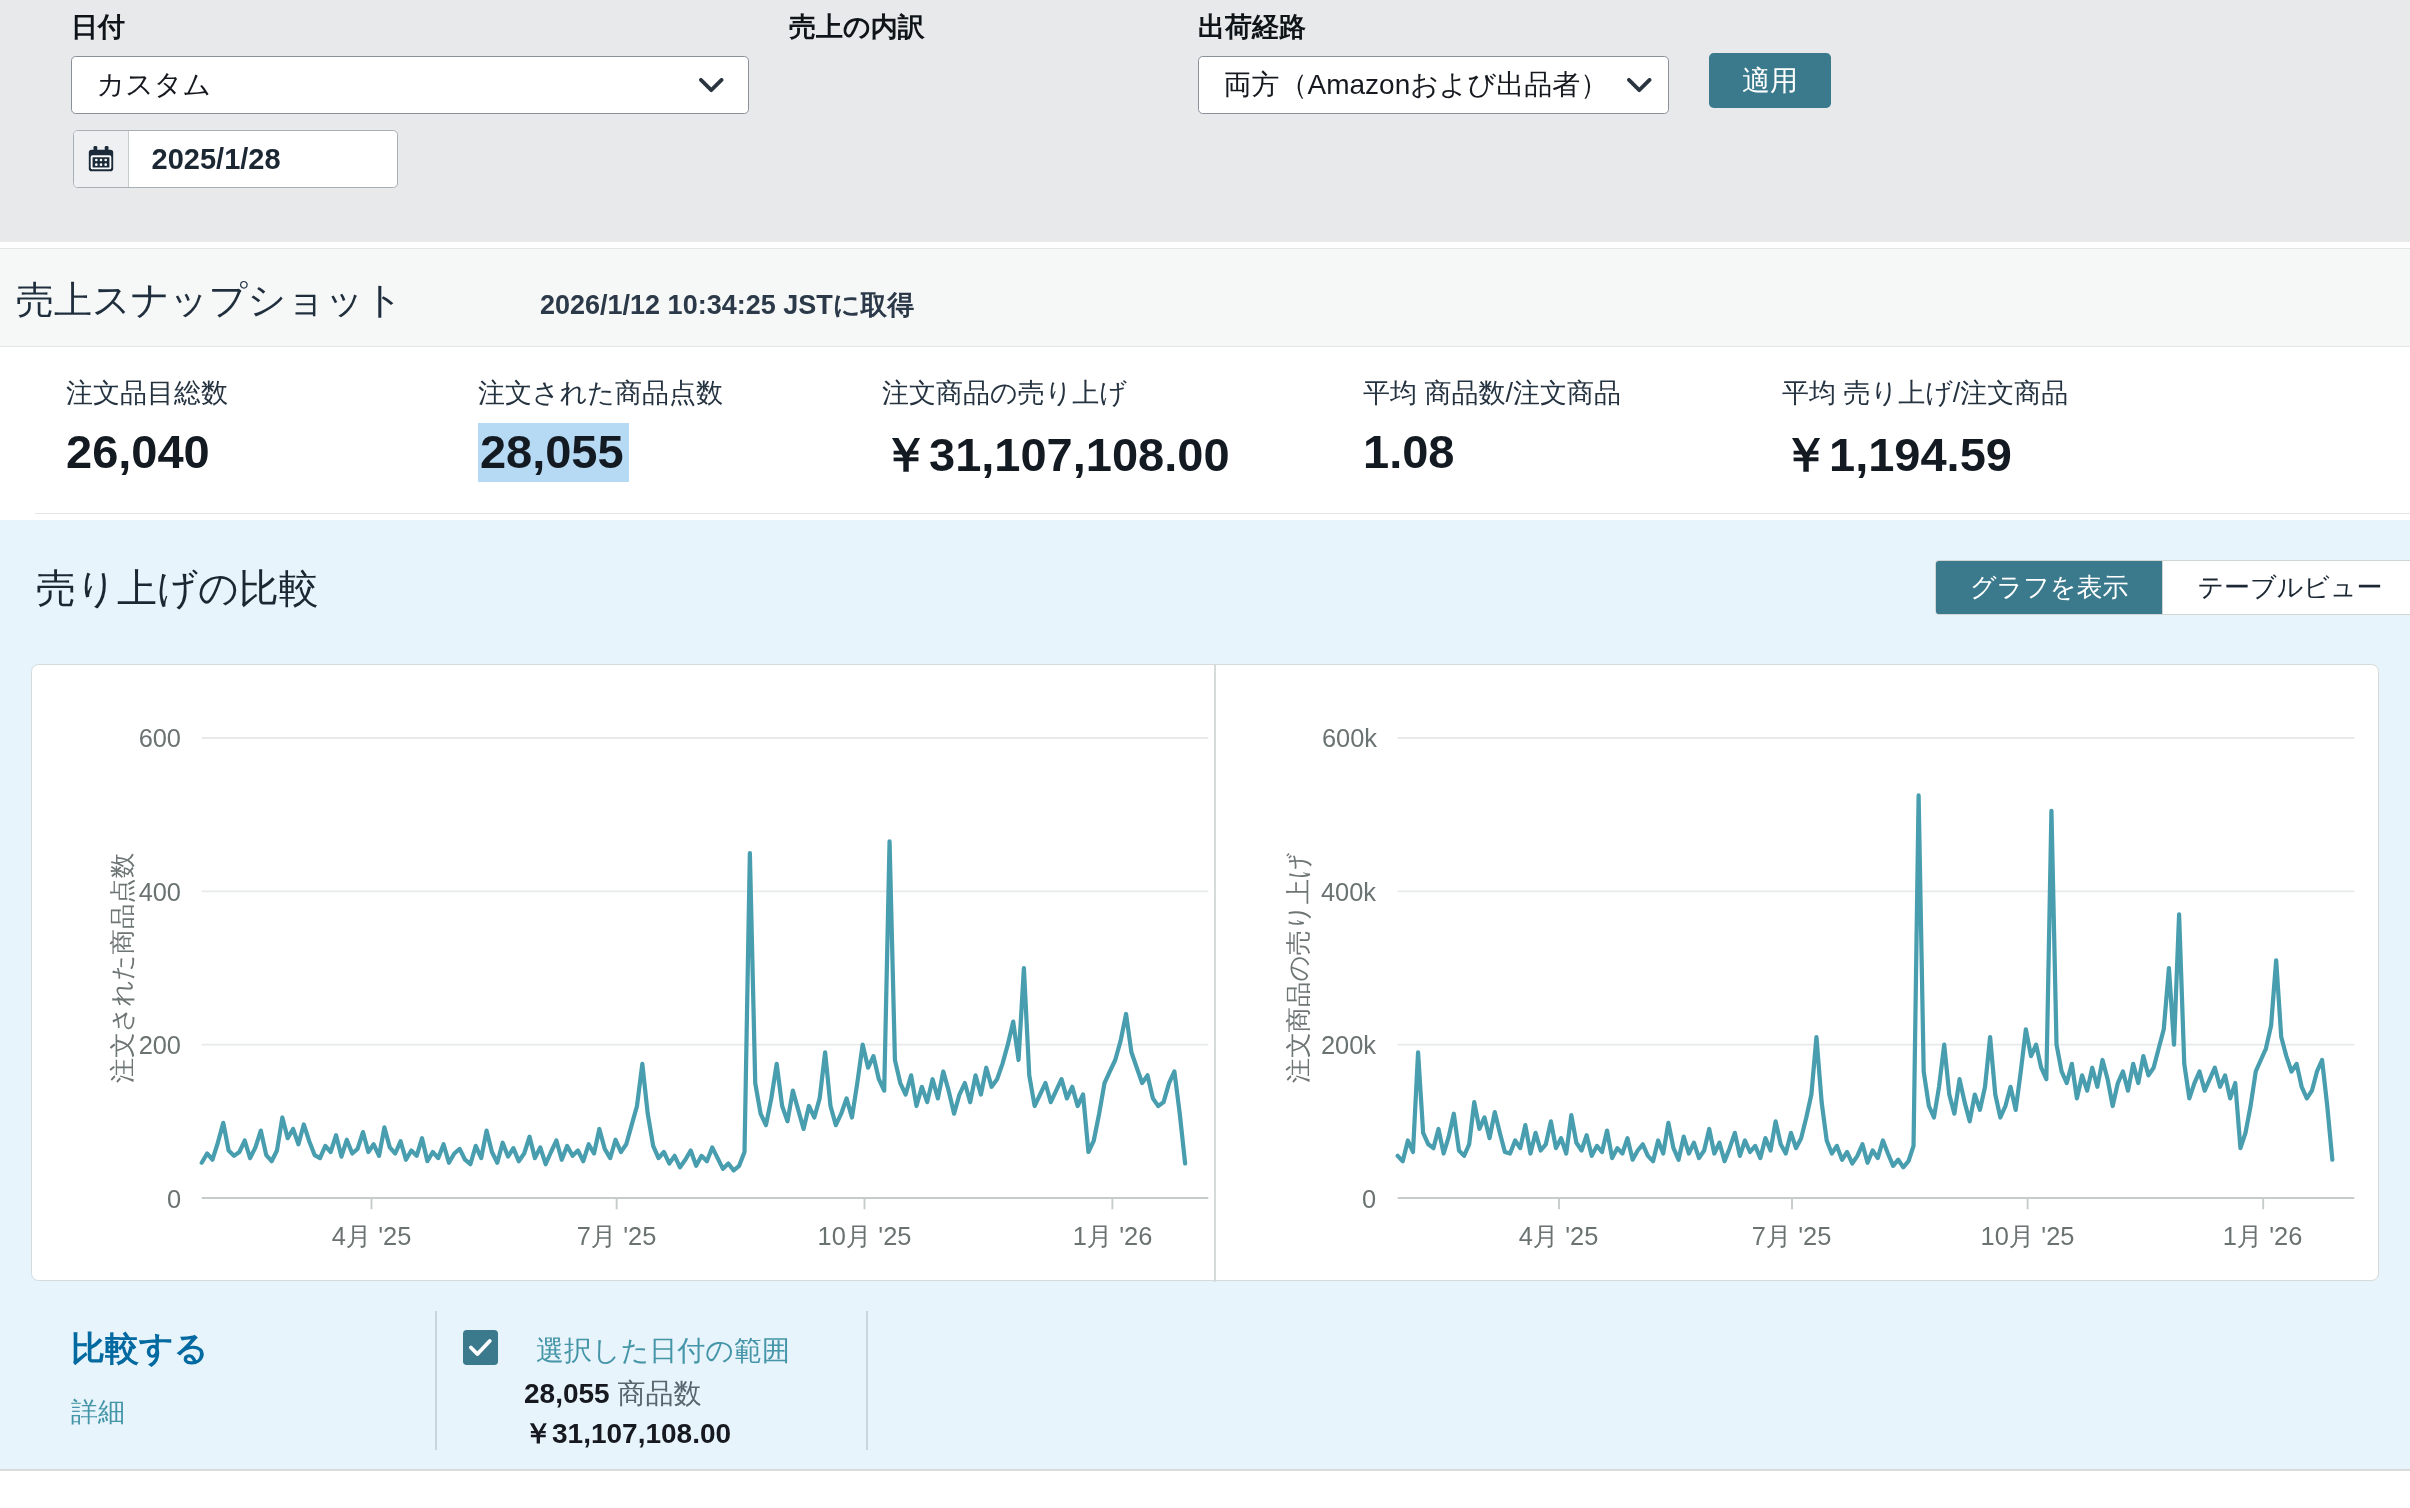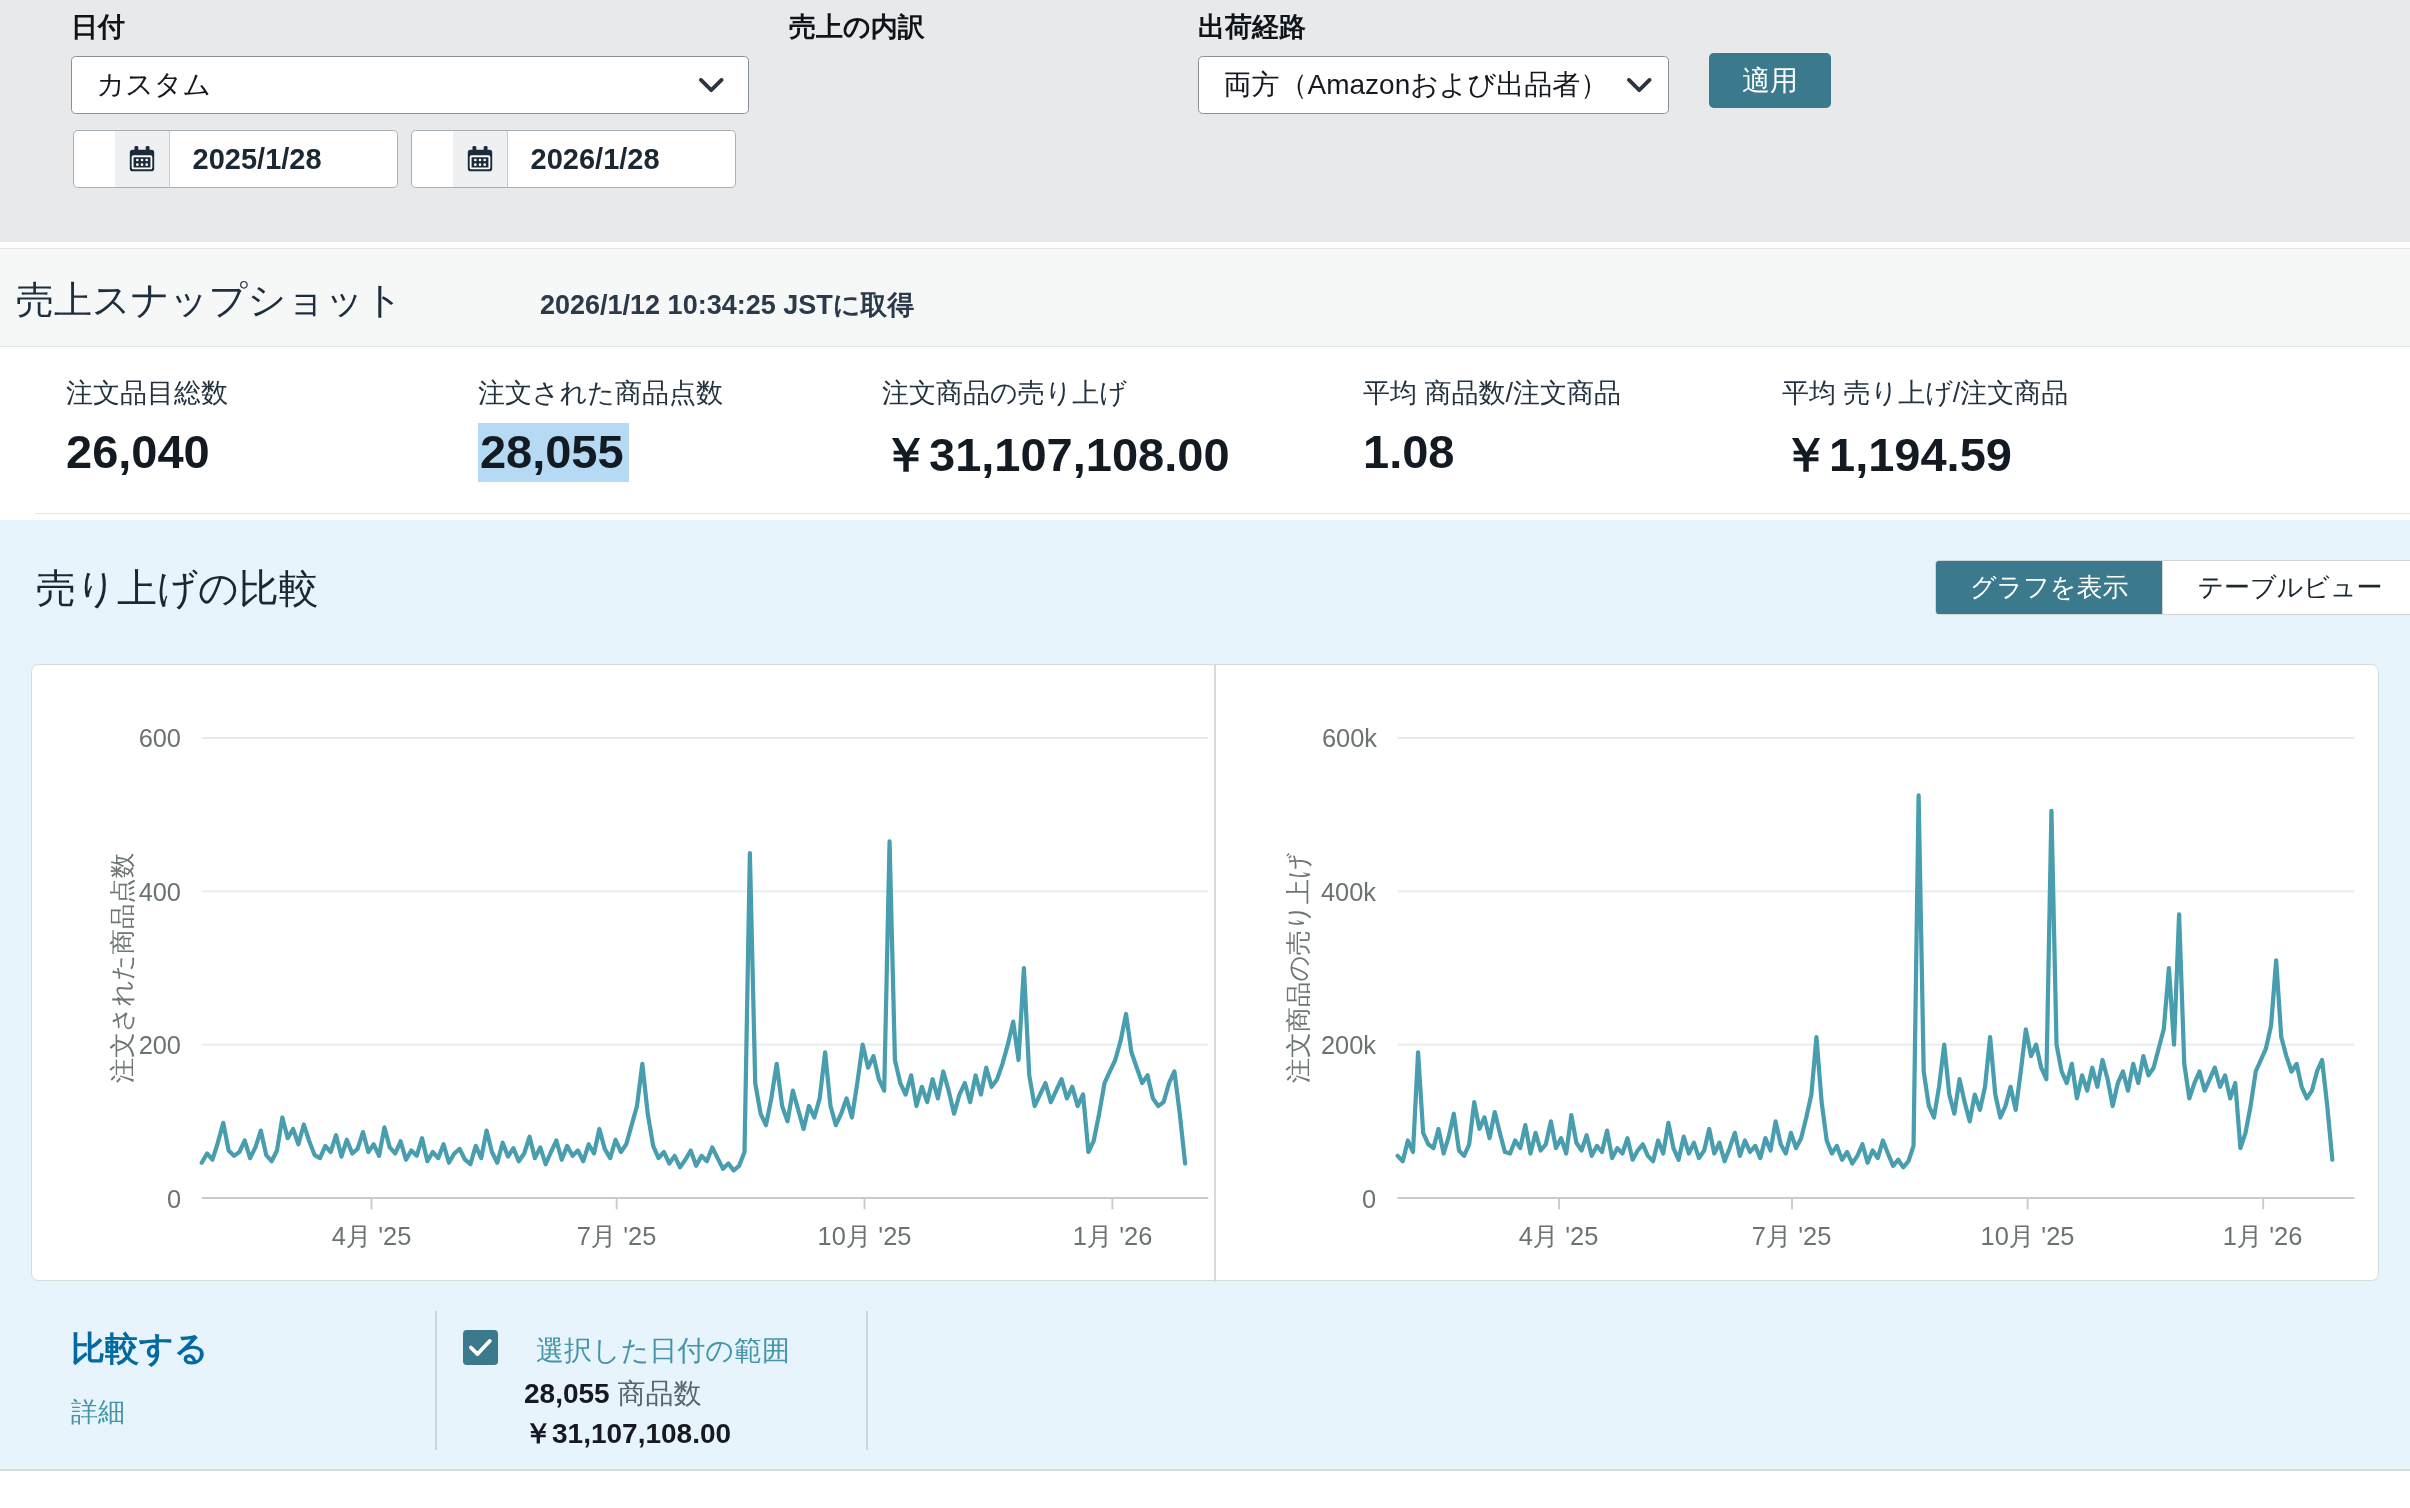--- a/index.html
+++ b/index.html
@@ -4,21 +4,21 @@
 <style>
   * { margin:0; padding:0; box-sizing:border-box; }
   html,body { width:2411px; height:1508px; background:#fff; font-family:"Liberation Sans", sans-serif; color:#16191f; overflow:hidden; position:relative; }
 
   
   .filter-bar { position:absolute; left:0; top:0; width:2411px; height:242px; background:#e8e9eb; }
   .flabel { position:absolute; font-size:27px; font-weight:700; color:#0f1419; }
   .select { position:absolute; height:58px; background:#fff; border:1.9px solid #899097; border-radius:4.7px; display:flex; align-items:center; padding:0 24.5px; font-size:28px; color:#16191f; cursor:pointer; }
   .select .sel-text { flex:1; white-space:nowrap; }
   .chev { width:24.5px; height:15px; margin-left:19px; flex:none; }
-  .datebox { position:absolute; height:58px; background:#fff; border:1.9px solid #a9b0b5; border-radius:4.7px; display:flex; align-items:stretch; overflow:hidden;padding-left:41px; }
+  .datebox { position:absolute; height:58px; background:#fff; border:1.9px solid #a9b0b5; border-radius:4.7px; display:flex; align-items:stretch; overflow:hidden; }
   .datebox .icon-cell { width:55px; background:#eff0f1; border-right:1.9px solid #c6cbce; display:flex; align-items:center; justify-content:center; }
   .datebox .dval { display:flex; align-items:center; padding-left:22.6px; font-size:29px; font-weight:600; color:#1b2733; }
   .apply-btn { position:absolute; left:1709px; top:53px; width:122px; height:55px; background:#3b7a8c; color:#fff; font-size:28px; border:none; border-radius:4.7px; cursor:pointer; font-family:inherit; }
 
   
   .snap-band { position:absolute; left:0; top:248px; width:2411px; height:99px; background:#f6f7f7; border-top:1.9px solid #e3e5e6; border-bottom:1.9px solid #e3e5e6; }
   .snap-title { position:absolute; left:16px; top:26px; font-size:38px; font-weight:500; color:#1f2e3d; }
   .snap-ts { position:absolute; left:540px; top:38px; font-size:27px; font-weight:600; color:#2b3949; }
   .metrics-band { position:absolute; left:0; top:347px; width:2411px; height:167px; background:#fff; border-bottom:1.9px solid #e3e5e6;margin-left:35px; }
   .metric { position:absolute; top:28px; }
@@ -86,37 +86,20 @@
           <rect x="6" y="13" width="20" height="13" rx="1" fill="none" stroke="#fff" stroke-width="2"></rect>
           <circle cx="11" cy="17" r="1.4" fill="#fff"></circle>
           <circle cx="16" cy="17" r="1.4" fill="#fff"></circle>
           <circle cx="21" cy="17" r="1.4" fill="#fff"></circle>
           <circle cx="11" cy="22" r="1.4" fill="#fff"></circle>
           <circle cx="16" cy="22" r="1.4" fill="#fff"></circle>
           <circle cx="21" cy="22" r="1.4" fill="#fff"></circle>
         </svg>
     </div>
     <div class="dval">2025/1/28</div>
-  </div>
-  <div class="datebox" style="left:411px; top:130px; width:325px;">
-    <div class="icon-cell">
-      <svg width="30" height="30" viewBox="0 0 32 32">
-          <rect x="3" y="6" width="26" height="23" rx="3" fill="#1c2b3a"></rect>
-          <rect x="8" y="2" width="4" height="7" rx="1.5" fill="#1c2b3a"></rect>
-          <rect x="20" y="2" width="4" height="7" rx="1.5" fill="#1c2b3a"></rect>
-          <rect x="6" y="13" width="20" height="13" rx="1" fill="none" stroke="#fff" stroke-width="2"></rect>
-          <circle cx="11" cy="17" r="1.4" fill="#fff"></circle>
-          <circle cx="16" cy="17" r="1.4" fill="#fff"></circle>
-          <circle cx="21" cy="17" r="1.4" fill="#fff"></circle>
-          <circle cx="11" cy="22" r="1.4" fill="#fff"></circle>
-          <circle cx="16" cy="22" r="1.4" fill="#fff"></circle>
-          <circle cx="21" cy="22" r="1.4" fill="#fff"></circle>
-        </svg>
-    </div>
-    <div class="dval">2026/1/28</div>
   </div>
 </div>
 
 <div class="snap-band">
   <div class="snap-title">売上スナップショット</div>
   <div class="snap-ts">2026/1/12 10:34:25 JSTに取得</div>
 </div>
 
 <div class="metrics-band">
   <div class="metric" style="left:31px;">

